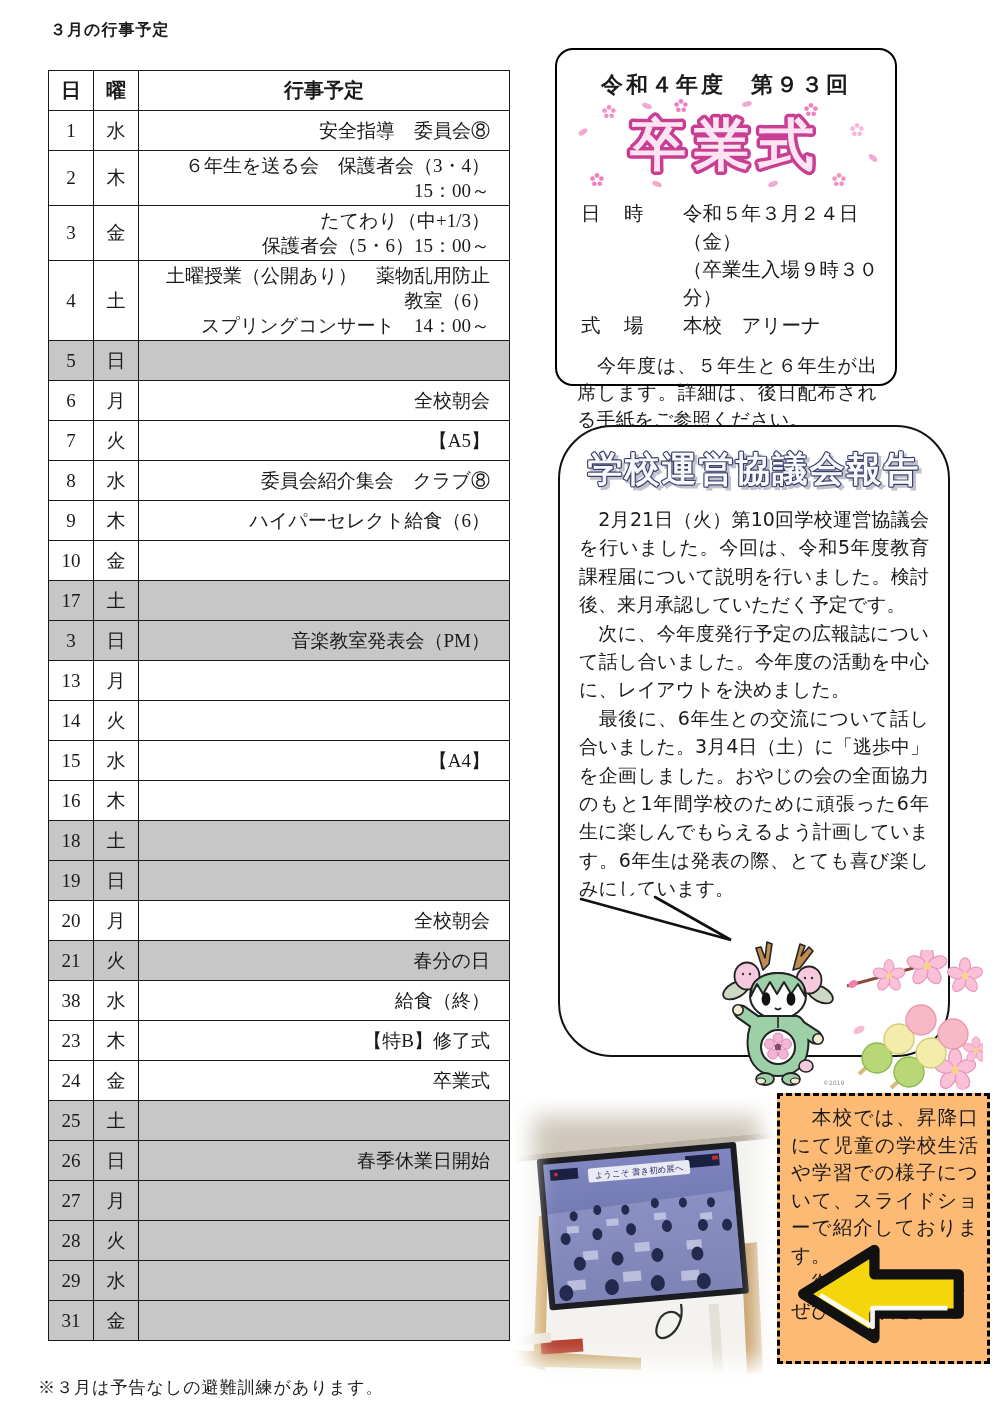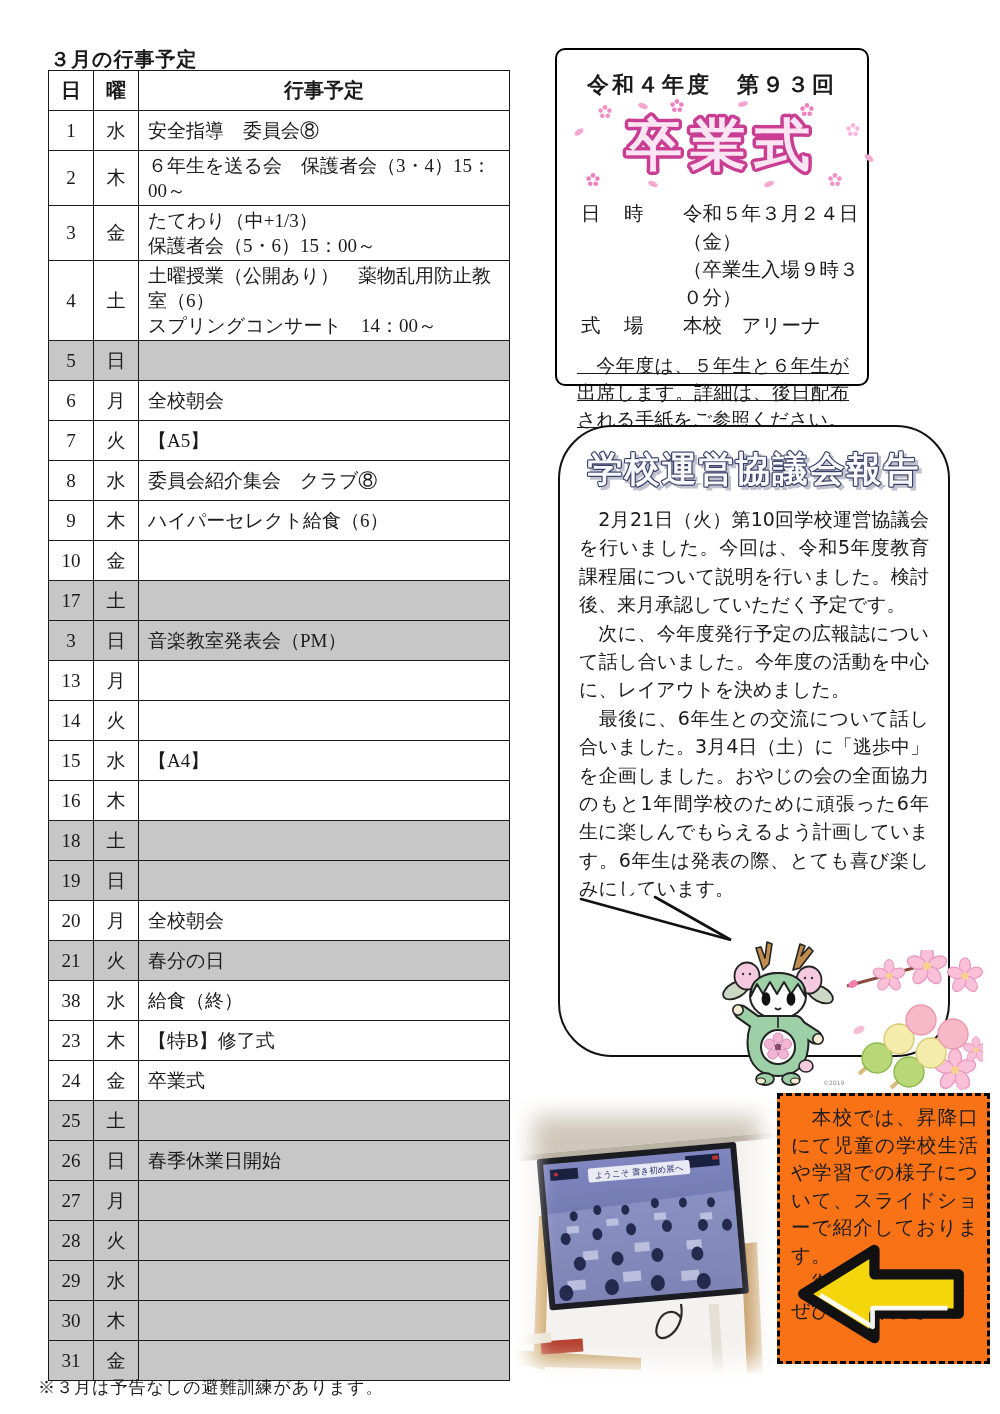--- a/index.html
+++ b/index.html
@@ -1,42 +1,42 @@
 <!DOCTYPE html>
 <html><head>
 <meta charset="utf-8">
 <style>
   html,body{margin:0;padding:0;background:#e9e9e9;}
   #page{position:relative;width:1000px;height:1414px;background:#fff;margin:0 auto;
         font-family:"Liberation Serif",serif;color:#1a1a1a;overflow:hidden;}
 
   
-  .page-title{position:absolute;left:50px;top:46px;font-size:20px;font-weight:bold;
+  .page-title{position:absolute;left:50px;top:20px;font-size:16px;font-weight:bold;
               font-family:"DejaVu Sans",sans-serif;letter-spacing:1px;}
   table.schedule{position:absolute;left:48px;top:70px;width:462px;border-collapse:collapse;
                  table-layout:fixed;}
   table.schedule col.c-day{width:45px;} table.schedule col.c-wd{width:45px;}
   table.schedule th,table.schedule td{border:1.6px solid #1a1a1a;}
   table.schedule th{height:33px;font-size:20px;font-weight:bold;text-align:center;}
   table.schedule tr{height:40px;}
   td.cell-day,td.cell-wd{text-align:center;font-size:19px;}
-  td.cell-ev{text-align:left;padding:2px 9px;font-size:19px;line-height:25px;}
+  td.cell-ev{text-align:right;padding:2px 19px;font-size:19px;line-height:25px;}
   tr.holiday td{background:#c7c7c7;}
   .footnote{position:absolute;left:38px;top:1376px;font-size:17px;letter-spacing:1px;}
 
   
-  .grad-box{position:absolute;left:555px;top:48px;width:314px;height:338px;
-            border:2.5px solid #000;border-radius:10px;box-sizing:border-box;background:#fff;}
+  .grad-box{position:absolute;left:555px;top:48px;width:342px;height:338px;
+            border:2.5px solid #000;border-radius:18px;box-sizing:border-box;background:#fff;}
   .grad-heading{text-align:center;margin-top:20px;font-family:"DejaVu Sans",sans-serif;
                 font-weight:bold;font-size:22px;letter-spacing:3px;}
   .grad-title-svg{display:block;margin:-4px auto 0;}
   .grad-info{margin:8px 0 0 24px;font-size:19.5px;}
   .grad-info .line{display:flex;line-height:28px;}
   .grad-info .lbl{width:102px;flex:none;letter-spacing:2px;}
-  .grad-note{margin:12px 18px 0 20px;font-size:19px;line-height:27px;text-align:justify;text-decoration:underline;}
+  .grad-note{margin:12px 18px 0 20px;font-size:19px;line-height:27px;text-align:justify;}
 
   
   .bubble{position:absolute;left:558px;top:425px;width:392px;height:632px;
           border:2.5px solid #111;border-radius:54px;box-sizing:border-box;background:#fff;}
   .council-title-svg{display:block;margin:16px auto 0;}
   .council-paras{margin:10px 19px 12px 19px;font-family:"DejaVu Sans",sans-serif;
                  font-size:19px;line-height:28.4px;text-align:justify;}
   .council-paras p{margin:0;}
   .bubble-tail{position:absolute;left:563px;top:893px;}
 
@@ -44,21 +44,21 @@
   .mascot-svg{position:absolute;left:703px;top:936px;}
   .dango-svg{position:absolute;left:843px;top:950px;}
 
   
   .photo{position:absolute;left:515px;top:1098px;width:262px;height:283px;}
   .photo svg{filter:blur(.5px);}
   .photo .vignette{position:absolute;inset:0;box-shadow:inset 0 0 22px 18px #fff;}
 
   
   .slide-box{position:absolute;left:777px;top:1093px;width:213px;height:271px;
-             border:3px dashed #000;box-sizing:border-box;background:#f97316;}
+             border:3px dashed #000;box-sizing:border-box;background:#fdba74;}
   .slide-paras{margin:8px 9px 0 11px;font-size:19.5px;line-height:27.5px;text-align:justify;}
   .slide-paras p{margin:0;}
   .arrow-svg{position:absolute;left:12px;bottom:6px;}
 </style>
 </head>
 <body>
 
 <div id="page">
 
   <div class="page-title">３月の行事予定</div>
@@ -208,25 +208,20 @@
           <td class="cell-ev"></td>
         </tr>
         <tr class="holiday">
           <td class="cell-day">28</td>
           <td class="cell-wd">火</td>
           <td class="cell-ev"></td>
         </tr>
         <tr class="holiday">
           <td class="cell-day">29</td>
           <td class="cell-wd">水</td>
-          <td class="cell-ev"></td>
-        </tr>
-        <tr class="holiday">
-          <td class="cell-day">30</td>
-          <td class="cell-wd">木</td>
           <td class="cell-ev"></td>
         </tr>
         <tr class="holiday">
           <td class="cell-day">31</td>
           <td class="cell-wd">金</td>
           <td class="cell-ev"></td>
         </tr>
       </tbody>
   </table>
 

